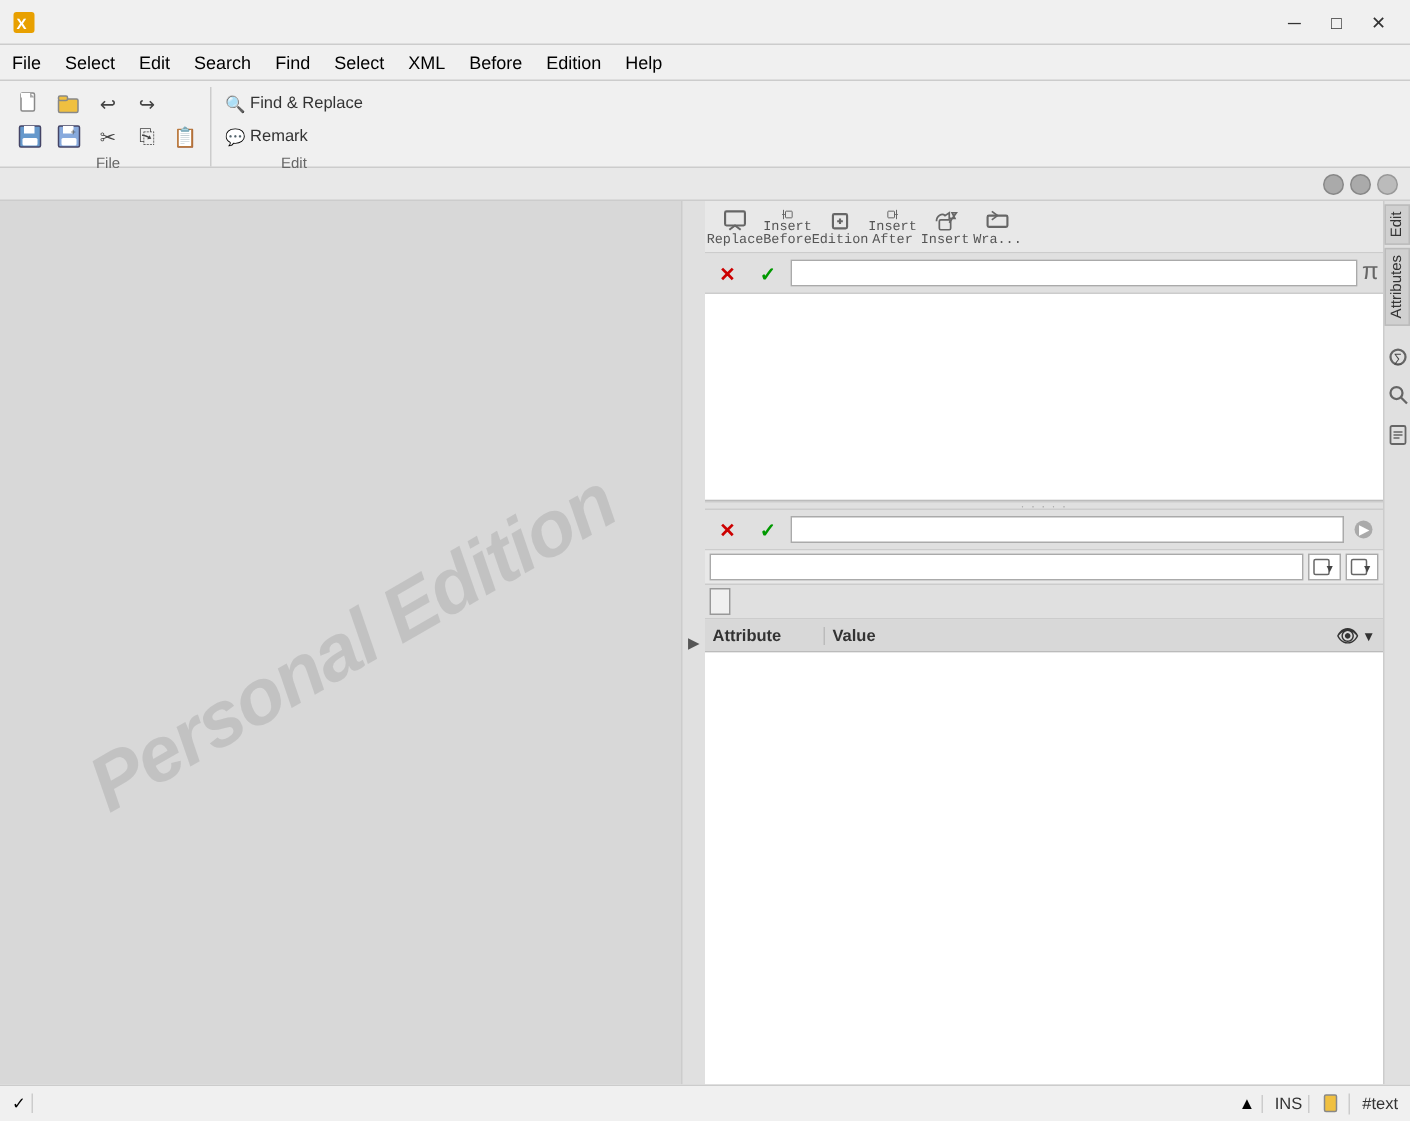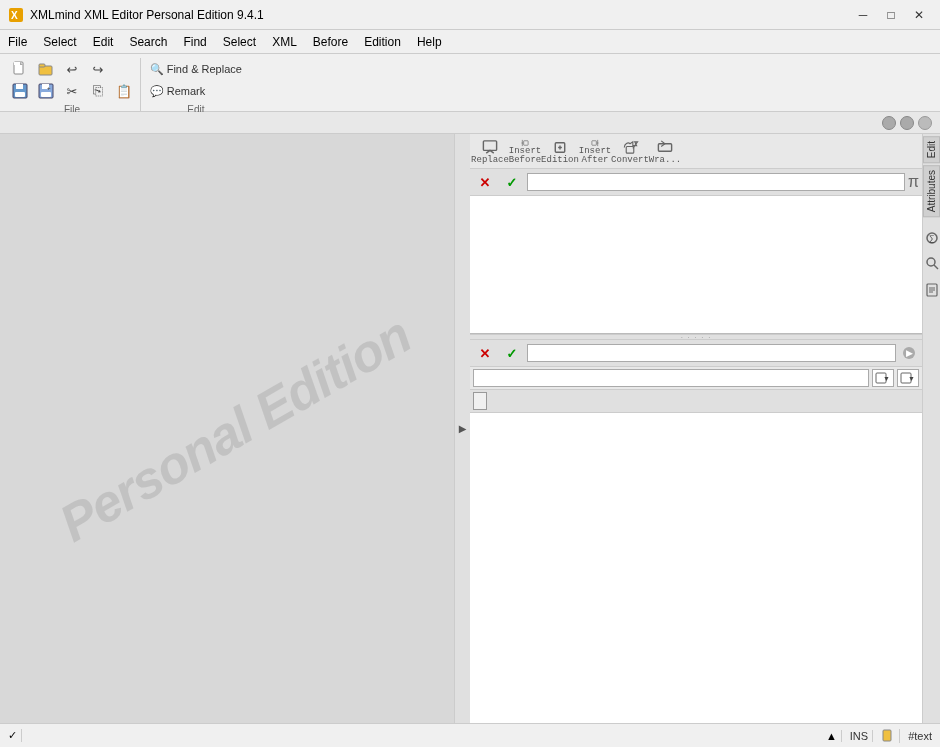--- a/index.html
+++ b/index.html
@@ -403,21 +403,20 @@
 <body>
 
 <div class="title-bar">
   <div class="title-bar-left">
     <div class="title-bar-icon">
       <svg width="16" height="16" viewBox="0 0 16 16">
         <rect x="1" y="1" width="14" height="14" rx="2" fill="#e8a000"></rect>
         <text x="3" y="12" font-size="10" fill="white" font-weight="bold">X</text>
       </svg>
     </div>
-    <span>XMLmind XML Editor Personal Edition 9.4.1</span>
   </div>
   <div class="title-bar-controls">
     <button class="title-bar-btn">─</button>
     <button class="title-bar-btn">□</button>
     <button class="title-bar-btn close">✕</button>
   </div>
 </div>
 
 <div class="menu-bar">
   <div class="menu-item">File</div>
@@ -545,21 +544,21 @@
                 <line x1="15" y1="2" x2="15" y2="16" stroke="#666" stroke-width="1.5"></line>
                 <line x1="13" y1="9" x2="17" y2="9" stroke="#666" stroke-width="1.5"></line>
               </svg>
             <span class="rt-btn-label">Insert After</span>
           </button>
           <button class="rt-btn">
             <svg width="18" height="18" viewBox="0 0 18 18">
                 <path d="M3 9 C3 5 7 3 9 5 L12 3 L12 7 L16 7 L14 3 L17 3 L12 10" fill="none" stroke="#666" stroke-width="1.2"></path>
                 <rect x="5" y="8" width="8" height="7" rx="1" fill="none" stroke="#666" stroke-width="1.2"></rect>
               </svg>
-            <span class="rt-btn-label">Convert</span>
+            <span class="rt-btn-label">Insert</span>
           </button>
           <button class="rt-btn">
             <svg width="18" height="18" viewBox="0 0 18 18">
                 <rect x="2" y="5" width="14" height="8" rx="1" fill="none" stroke="#666" stroke-width="1.5"></rect>
                 <path d="M5 2 L9 5 L5 8" fill="none" stroke="#666" stroke-width="1.2"></path>
               </svg>
             <span class="rt-btn-label">Wra...</span>
           </button>
         </div>
       </div>
@@ -613,20 +612,30 @@
                 <rect x="1" y="2" width="10" height="10" rx="1" fill="none" stroke="#666" stroke-width="1"></rect>
                 <text x="8" y="10" font-size="7" fill="#444">▼</text>
               </svg>
           </div>
         </div>
 
         <div class="attr-tab-row">
           <div class="attr-tab"></div>
         </div>
 
+        <div class="attr-table-header">
+          <div class="attr-table-col attr-col-attribute">Attribute</div>
+          <div class="attr-table-col attr-col-value" style="display: flex; align-items: center; flex: 1 1 0%;">
+            <span>Value</span>
+            <span style="margin-left:auto;display:inline-flex;align-items:center;gap:2px;">
+              <span style="font-size:12px;">👁</span>
+              <span style="font-size:9px;">▼</span>
+            </span>
+          </div>
+        </div>
 
         <div class="attr-table-body"></div>
       </div>
 
     </div>
 
     <div class="side-tabs">
       <div class="side-tab">Edit</div>
       <div class="side-tab">Attributes</div>
 

